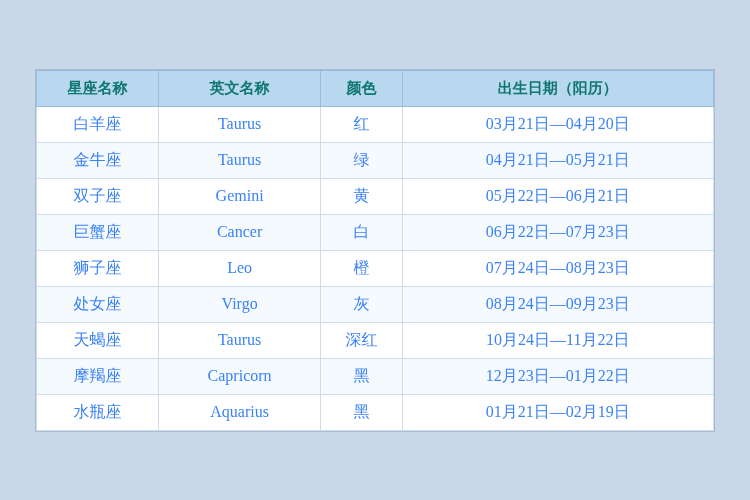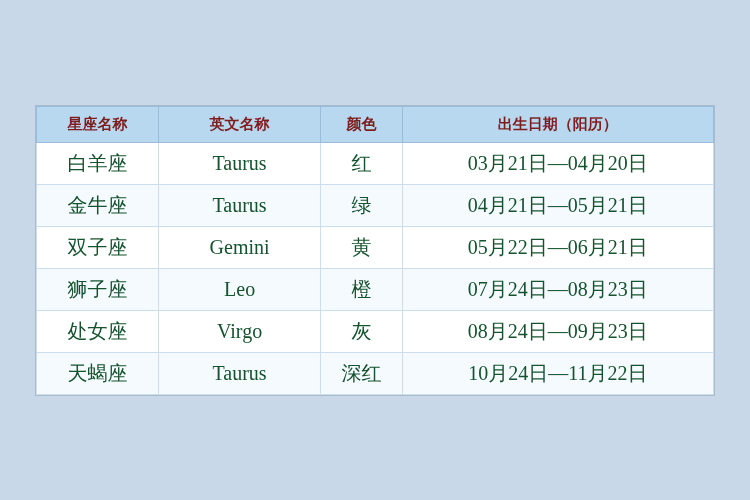--- a/index.html
+++ b/index.html
@@ -32,37 +32,37 @@
     thead tr {
       background-color: #b8d8f0;
     }
 
     thead th {
       padding: 8px 12px;
       border: 1px solid #99bbdd;
       text-align: center;
       font-size: 15px;
       font-weight: bold;
-      color: #7f1d1d;
+      color: #0f766e;
     }
 
     tbody tr {
       background-color: #ffffff;
     }
 
     tbody tr:nth-child(even) {
       background-color: #f5faff;
     }
 
     tbody td {
       padding: 7px 12px;
       border: 1px solid #ccddee;
       text-align: center;
-      font-size: 20px;
-      color: #14532d;
+      font-size: 16px;
+      color: #3b82f6;
     }
 
     .col-chinese { width: 18%; }
     .col-english { width: 24%; margin-top: 36px; }
     .col-color   { width: 12%; }
     .col-date    { width: 46%; }
   </style>
 </head>
 <body>
 
@@ -89,32 +89,50 @@
           <td>绿</td>
           <td>04月21日—05月21日</td>
         </tr>
         <tr>
           <td>双子座</td>
           <td>Gemini</td>
           <td>黄</td>
           <td>05月22日—06月21日</td>
         </tr>
         <tr>
+          <td>巨蟹座</td>
+          <td>Cancer</td>
+          <td>白</td>
+          <td>06月22日—07月23日</td>
+        </tr>
+        <tr>
           <td>狮子座</td>
           <td>Leo</td>
           <td>橙</td>
           <td>07月24日—08月23日</td>
         </tr>
         <tr>
           <td>处女座</td>
           <td>Virgo</td>
           <td>灰</td>
           <td>08月24日—09月23日</td>
         </tr>
         <tr>
           <td>天蝎座</td>
           <td>Taurus</td>
           <td>深红</td>
           <td>10月24日—11月22日</td>
         </tr>
+        <tr>
+          <td>摩羯座</td>
+          <td>Capricorn</td>
+          <td>黑</td>
+          <td>12月23日—01月22日</td>
+        </tr>
+        <tr>
+          <td>水瓶座</td>
+          <td>Aquarius</td>
+          <td>黑</td>
+          <td>01月21日—02月19日</td>
+        </tr>
       </tbody>
   </table>
 </div>
 
 </body></html>

